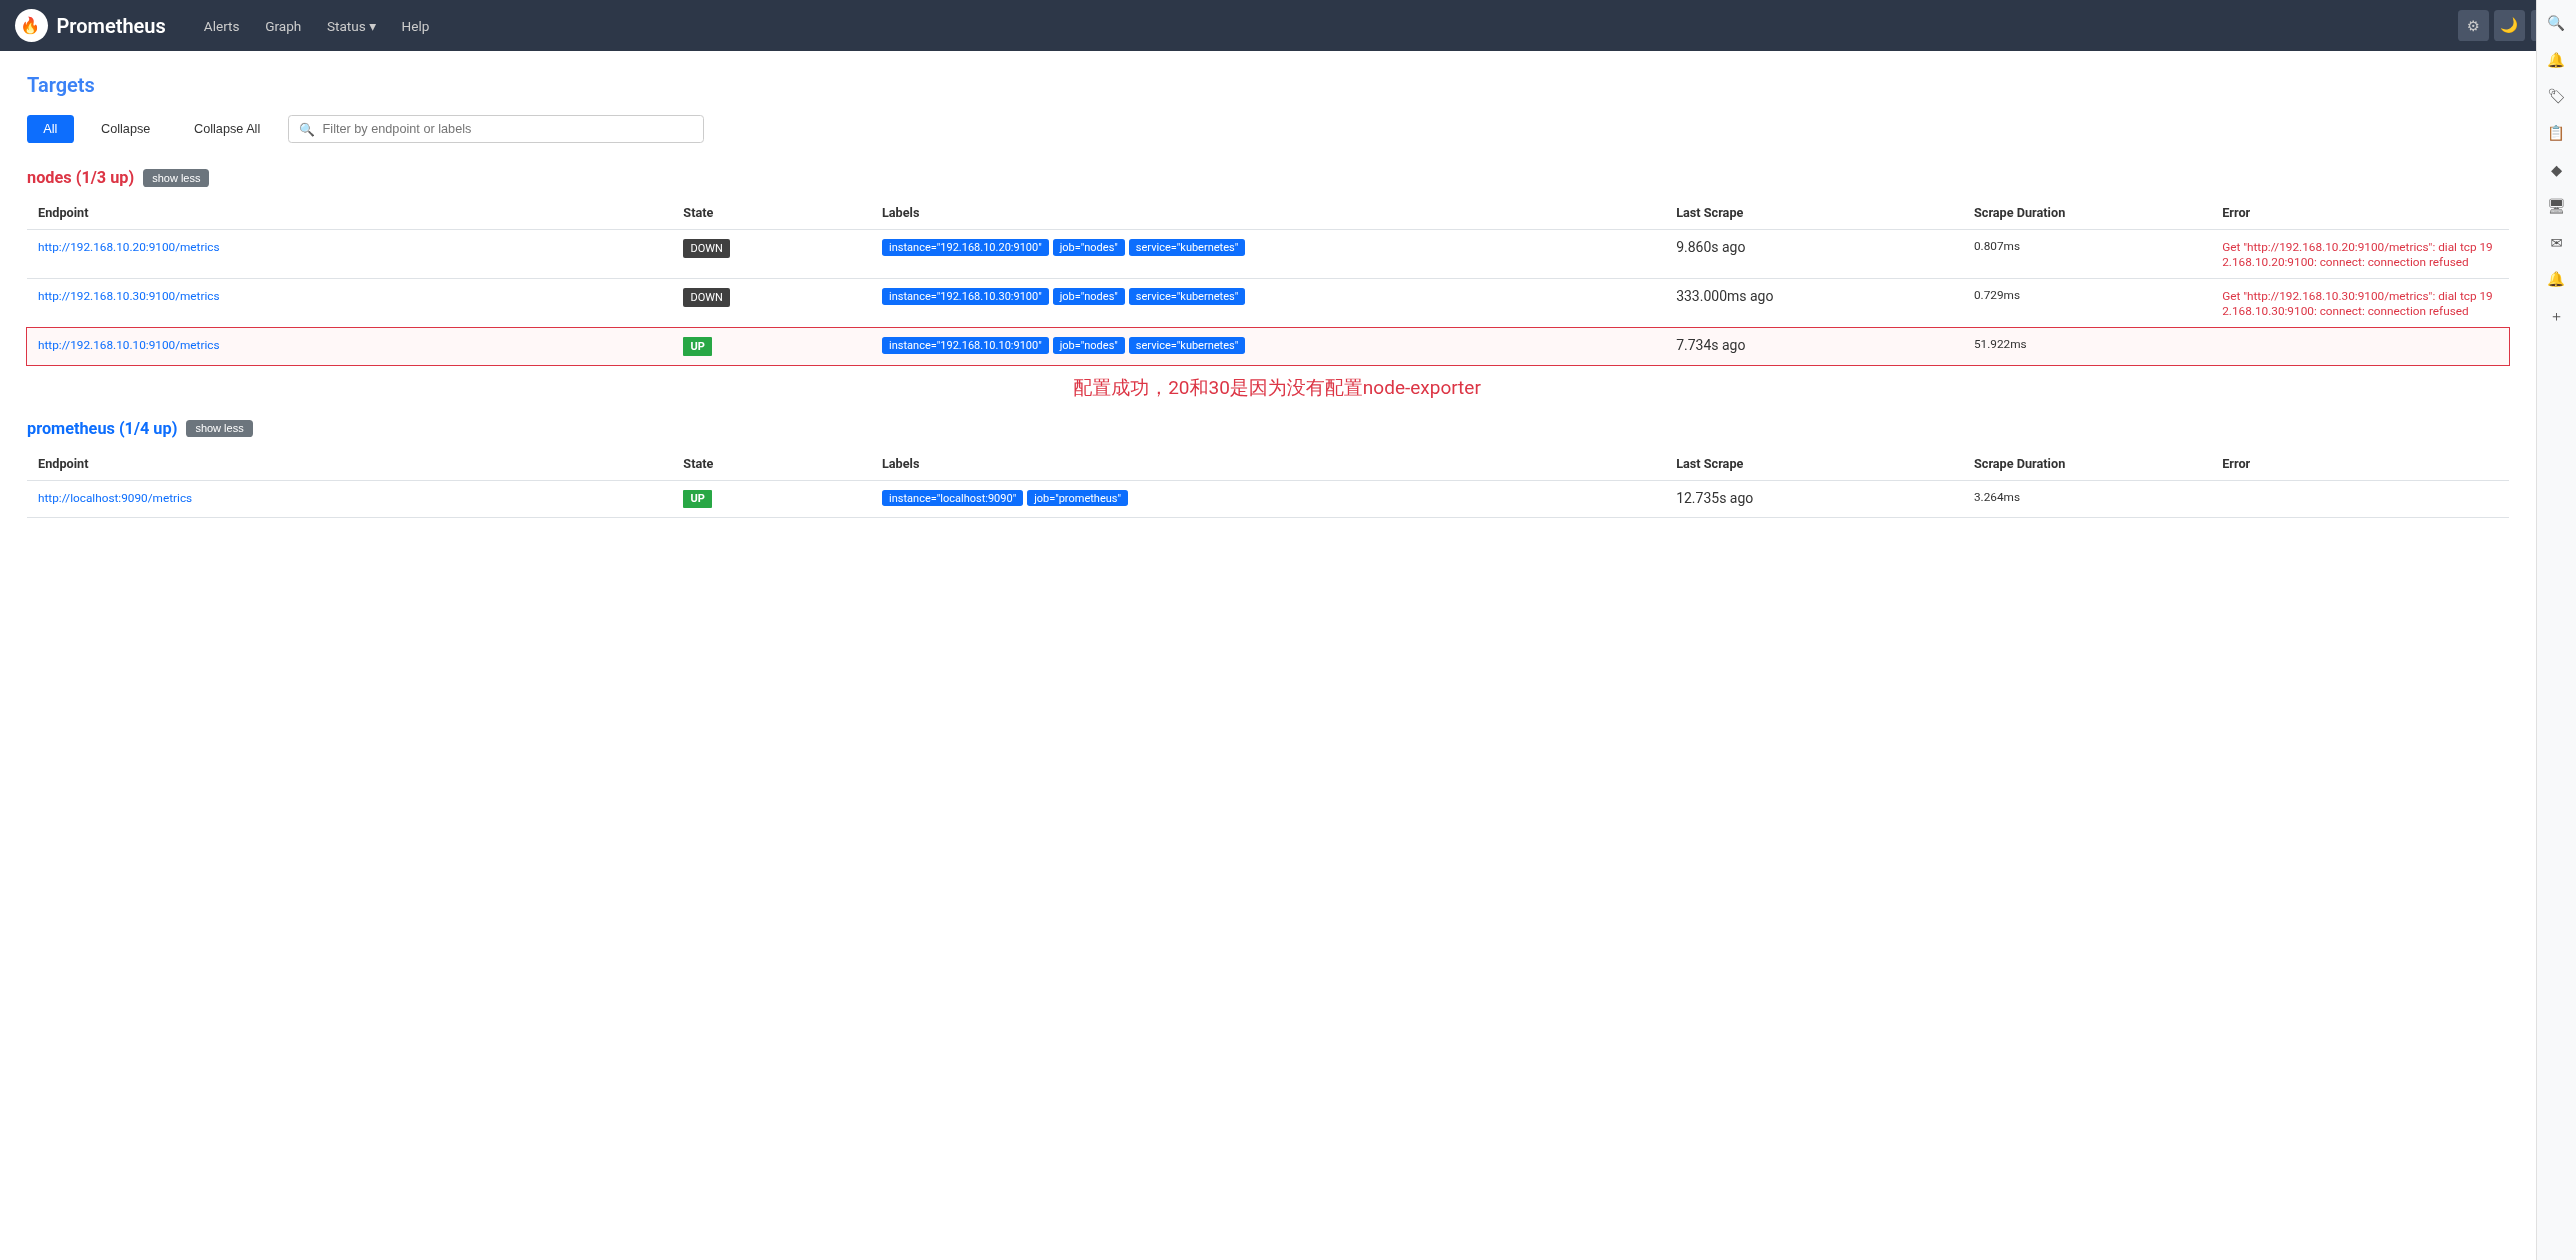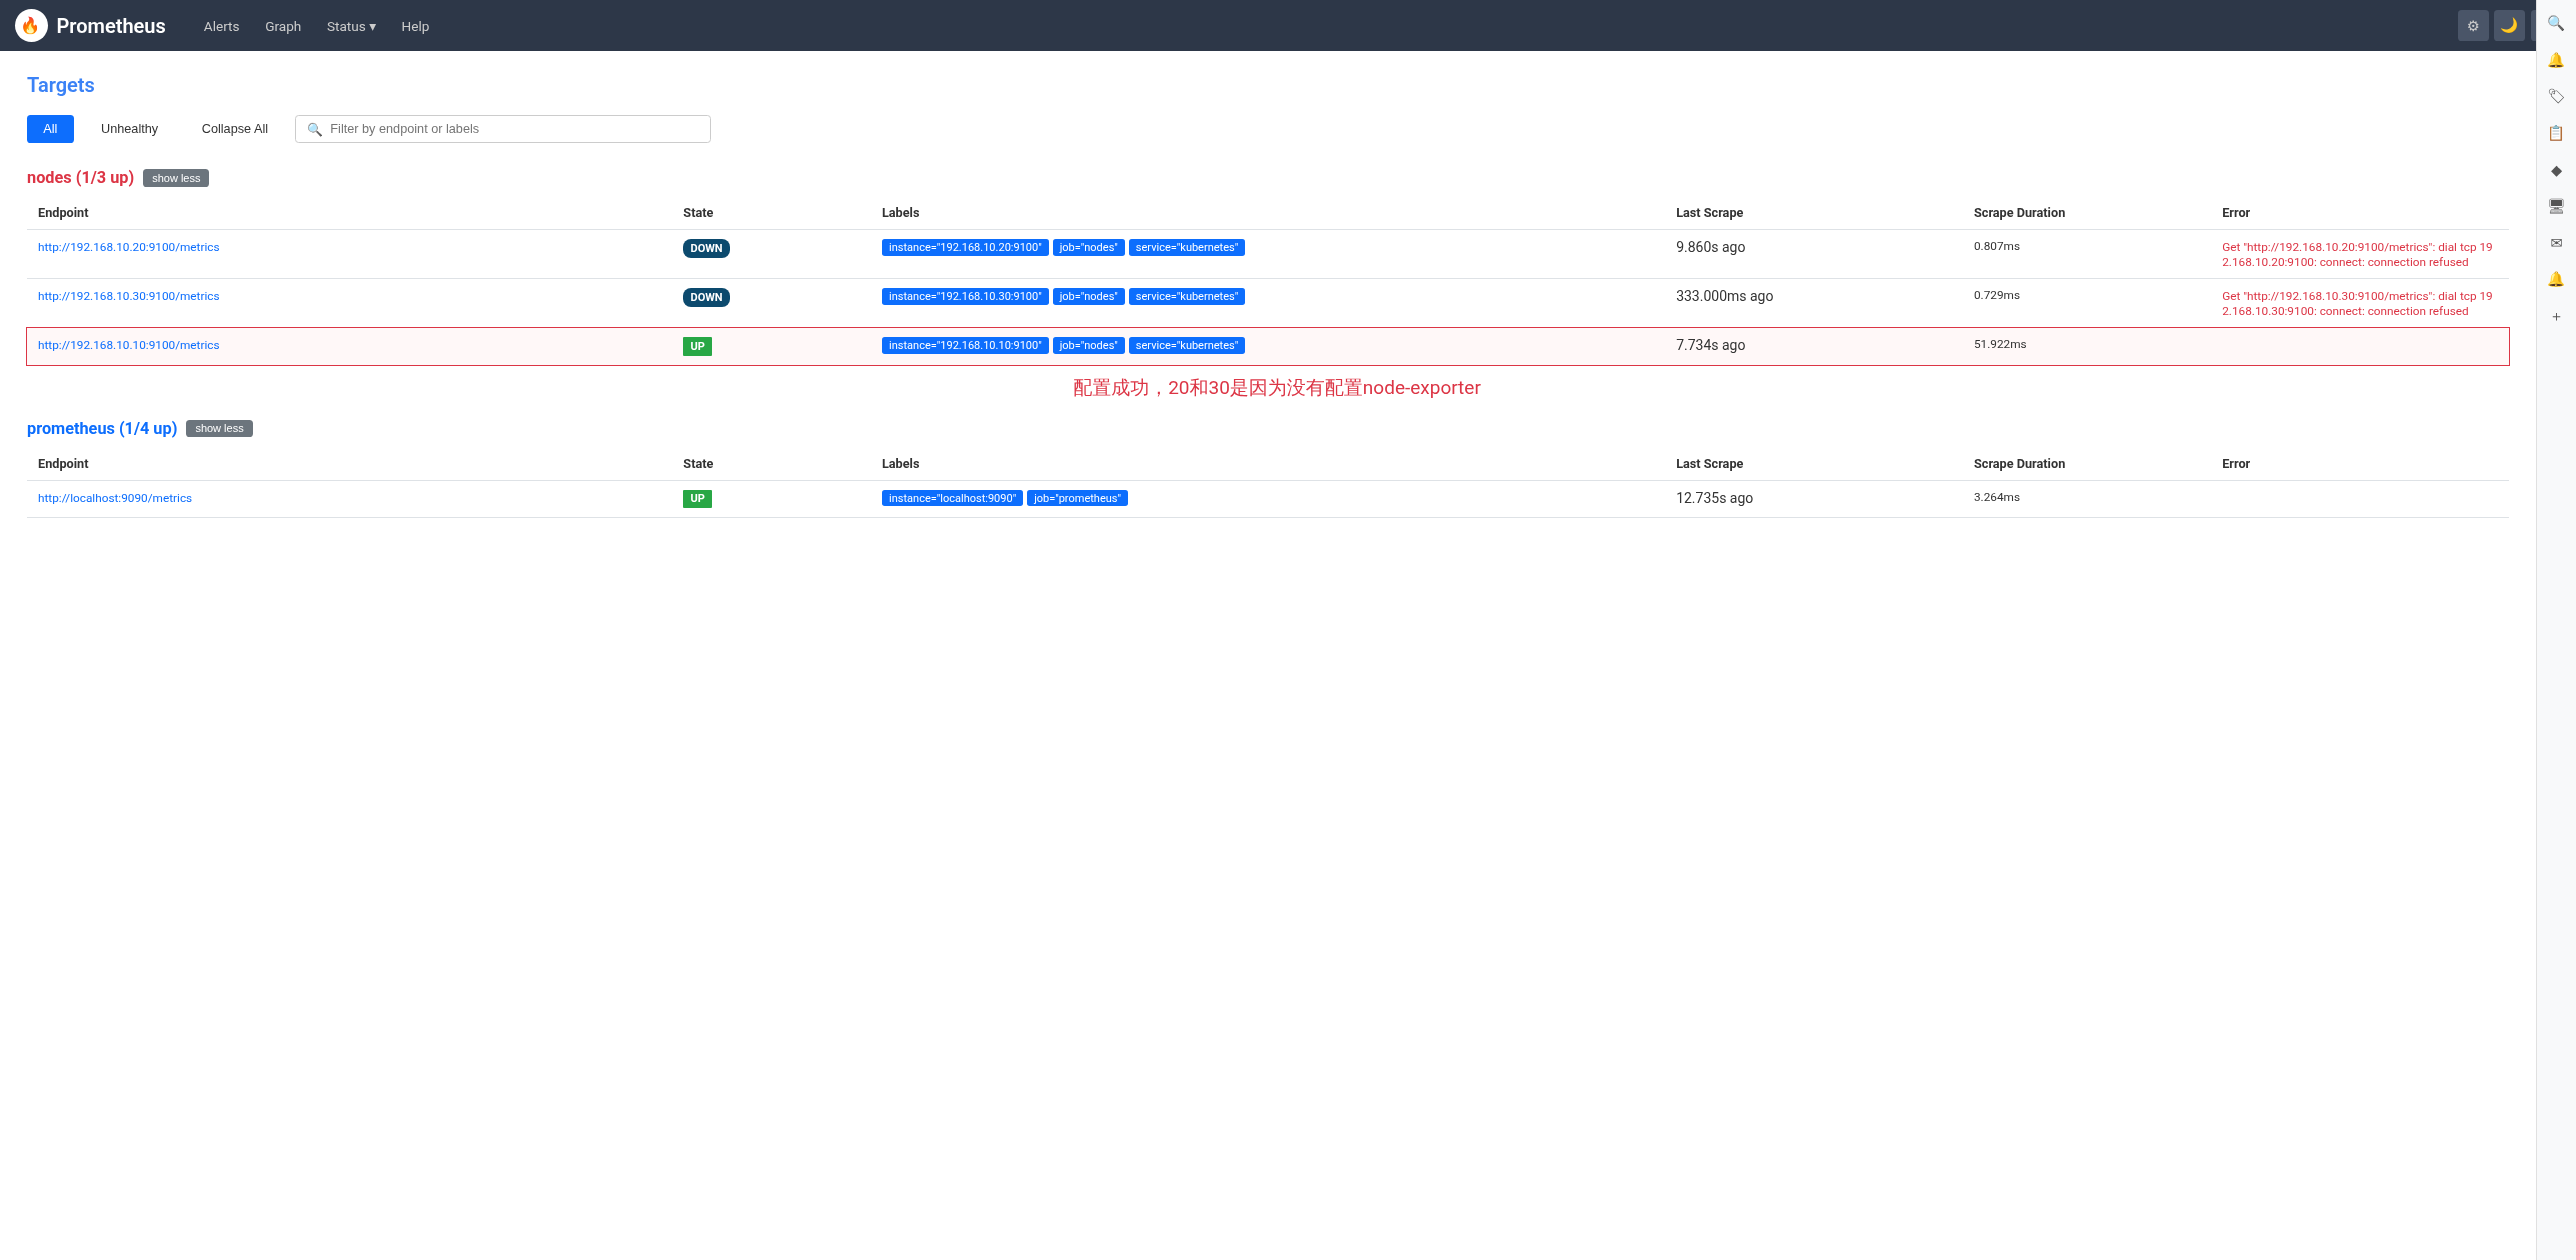--- a/index.html
+++ b/index.html
@@ -219,26 +219,26 @@
 
     
     a.endpoint-link {
       color: #0d6efd;
       text-decoration: none;
       font-size: 11.8px;
     }
 
     
     .badge-down {
-      background: #0c4a6e;
+      background: #404040;
       color: #fff;
       padding: 2.7px 7.2px;
-      border-radius: 8px;
+      border-radius: 2px;
       font-size: 11px;
-      font-weight: 700;
+      font-weight: 400;
       display: inline-block;
     }
     .badge-up {
       background: #28a745;
       color: #fff;
       padding: 2.7px 7.2px;
       border-radius: 1px;
       font-size: 11px;
       font-weight: 700;
       display: inline-block;
@@ -307,21 +307,21 @@
   <div class="sidebar-icon">✉</div>
   <div class="sidebar-icon">🔔</div>
   <div class="sidebar-icon">＋</div>
 </div>
 
 <div class="main-content">
   <h1 class="page-title">Targets</h1>
 
   <div class="filter-bar">
     <button class="btn-all">All</button>
-    <button class="btn-unhealthy">Unhealthy</button>
+    <button class="btn-unhealthy">Collapse</button>
     <button class="btn-collapse">Collapse All</button>
     <div class="search-container">
       <span class="search-icon">🔍</span>
       <input class="search-input" type="text" placeholder="Filter by endpoint or labels" style="">
     </div>
   </div>
 
   <div>
     <div class="section-header">
       <span class="section-title">nodes (1/3 up)</span>

